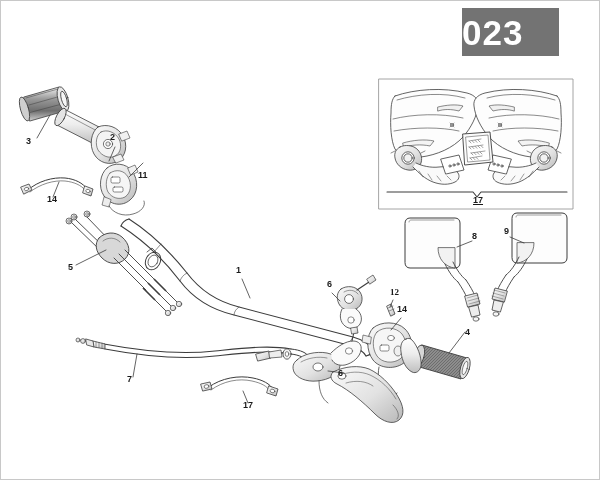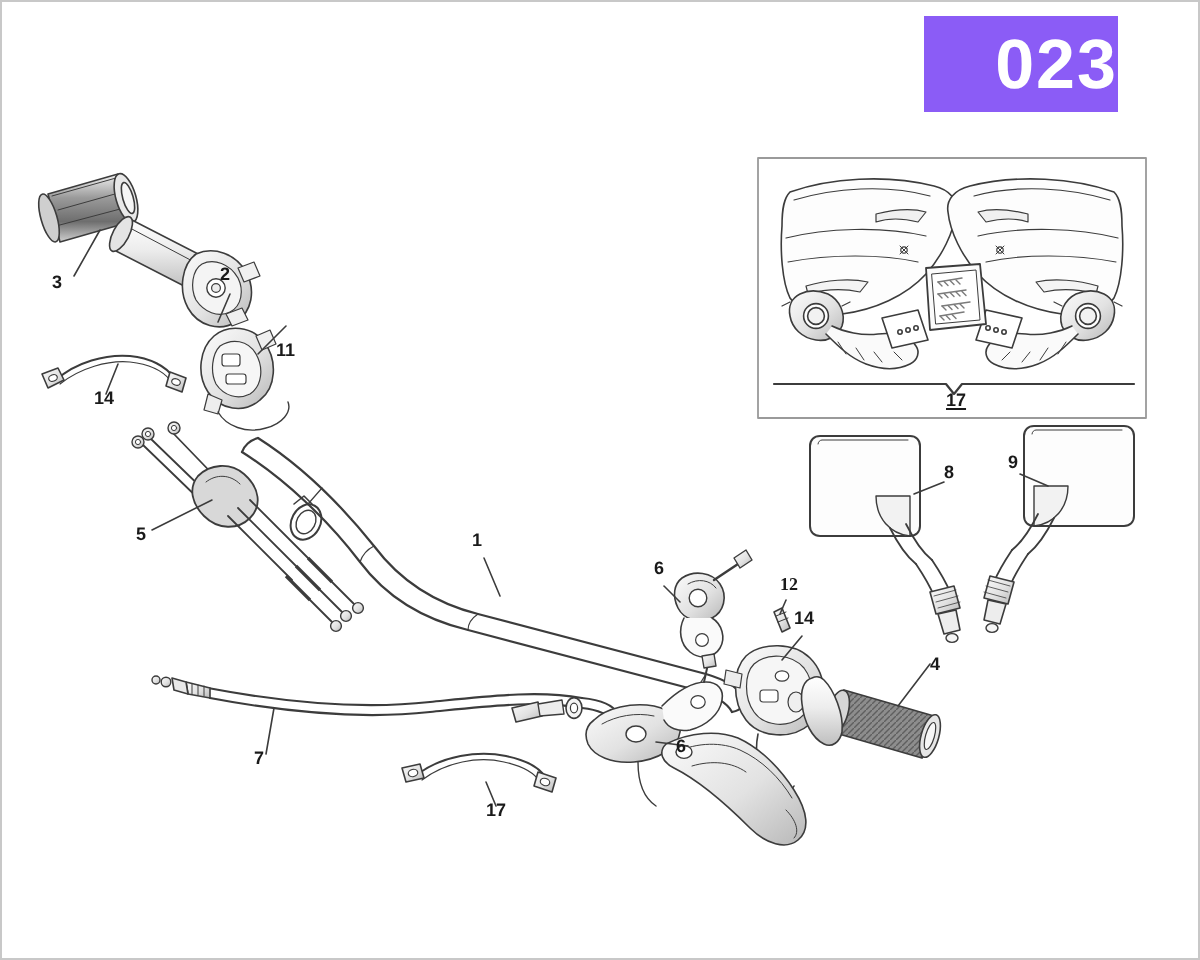--- a/index.html
+++ b/index.html
@@ -3,21 +3,21 @@
 <meta charset="utf-8">
 <title>Parts Diagram</title>
 <style>
   html,body{margin:0;padding:0;background:#ffffff;}
   body{width:600px;height:480px;overflow:hidden;
        font-family:"Liberation Sans", sans-serif;}
   #page{position:relative;width:600px;height:480px;background:#ffffff;
         box-sizing:border-box;border:1px solid #c8c8c8;}
   #canvas{position:absolute;left:0;top:0;width:598px;height:478px;}
   #badge{position:absolute;left:461px;top:7px;width:97px;height:48px;
-         background:#8b5cf6;display:flex;align-items:center;justify-content:flex-end;}
+         background:#737373;display:flex;align-items:center;justify-content:flex-start;}
   #badge span{color:#ffffff;font-size:35px;font-weight:bold;letter-spacing:1px;
               font-family:"Liberation Sans", sans-serif;line-height:1;}
   .lbl{position:absolute;font-size:9px;font-weight:bold;color:#1a1a1a;
        font-family:"Liberation Sans", sans-serif;white-space:nowrap;}
 </style>
 </head>
 <body>
 
 <div id="page">
 

